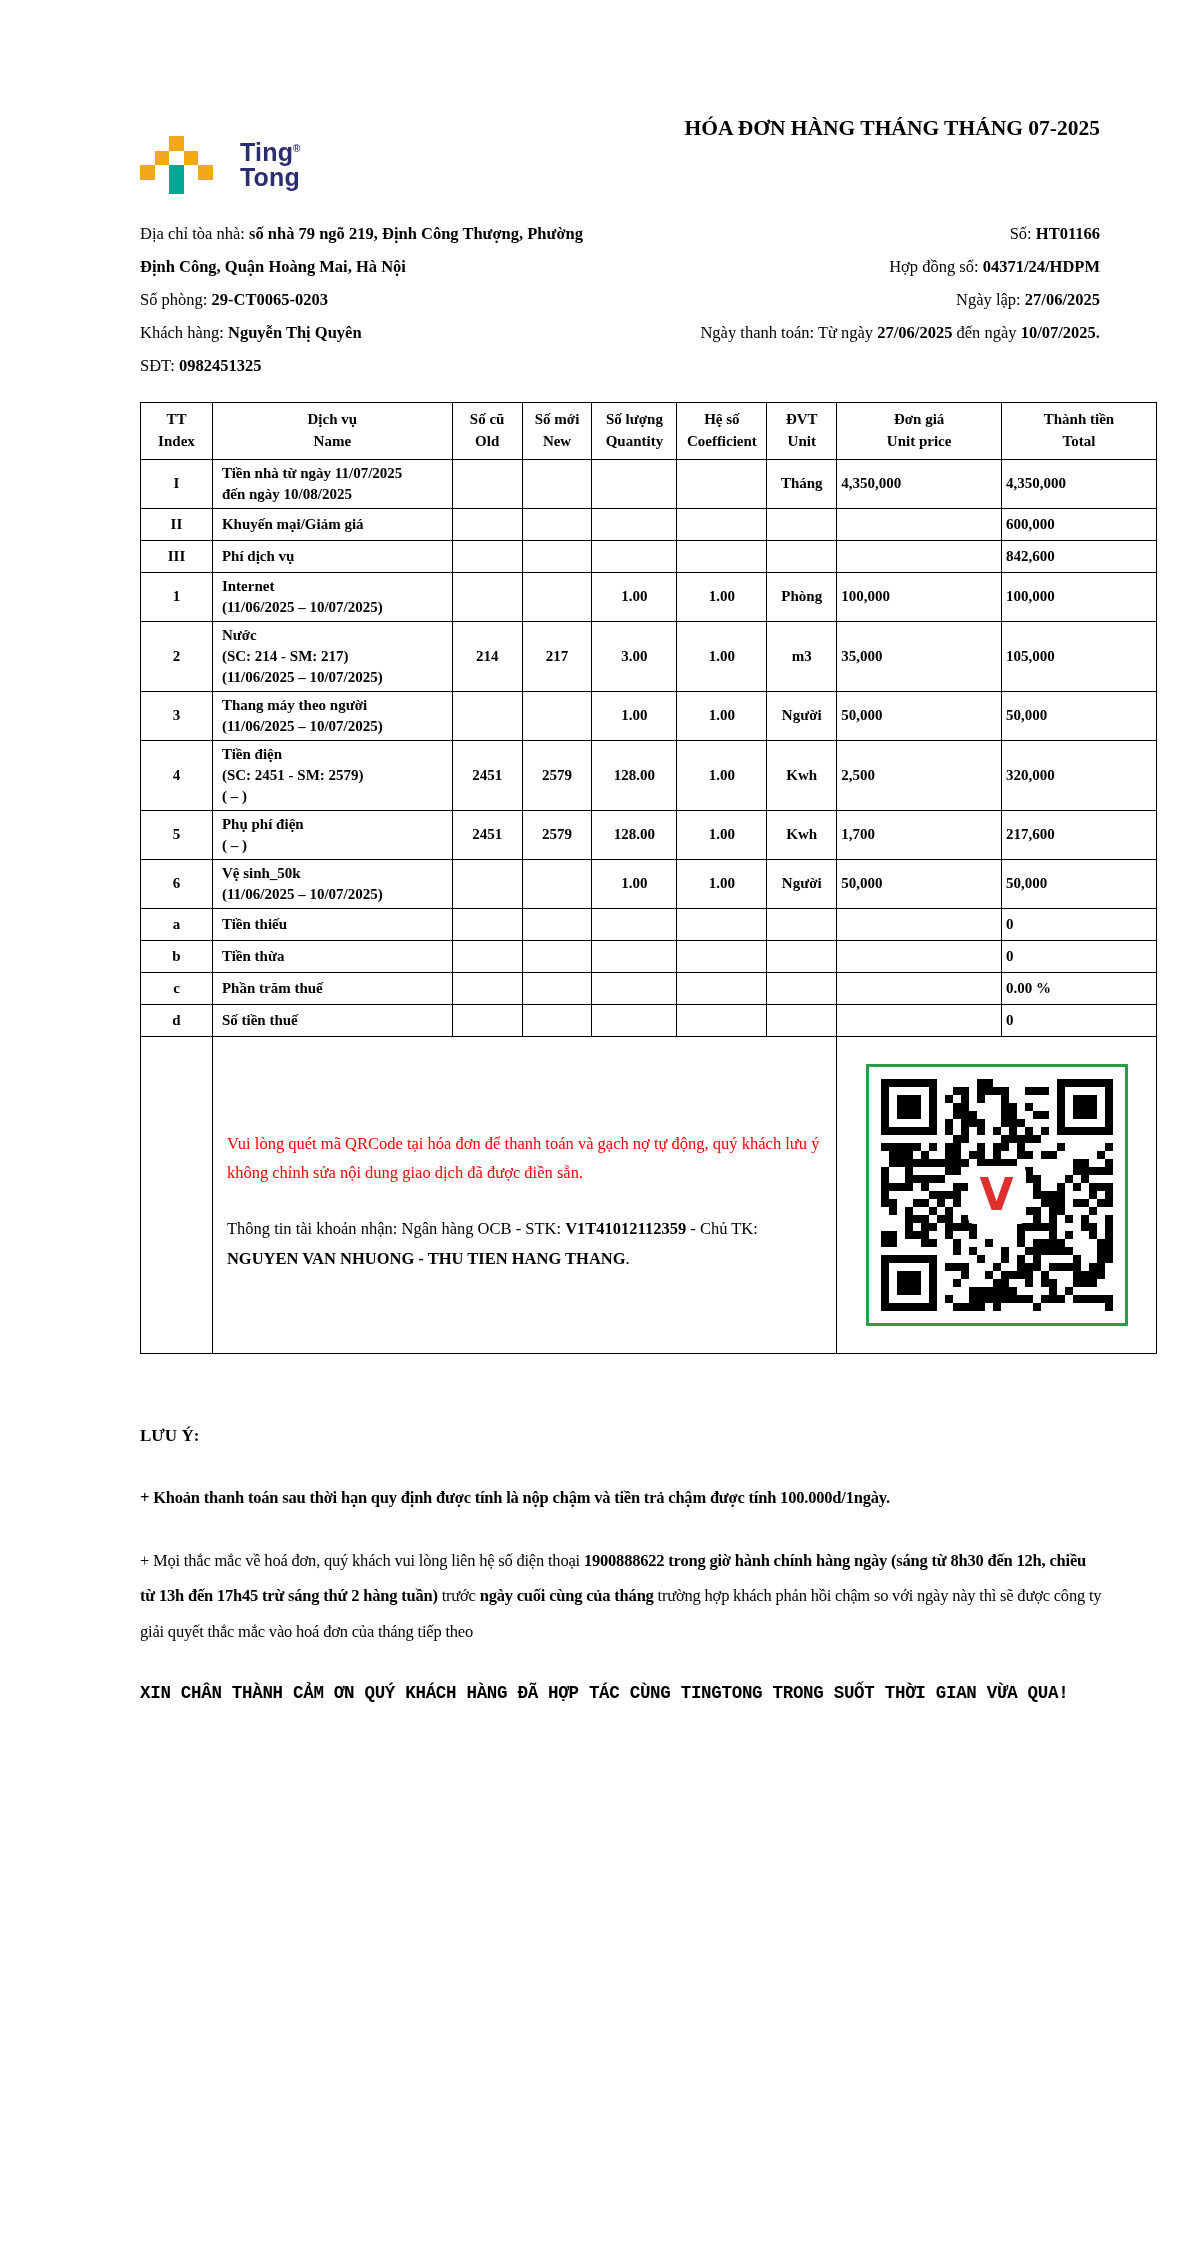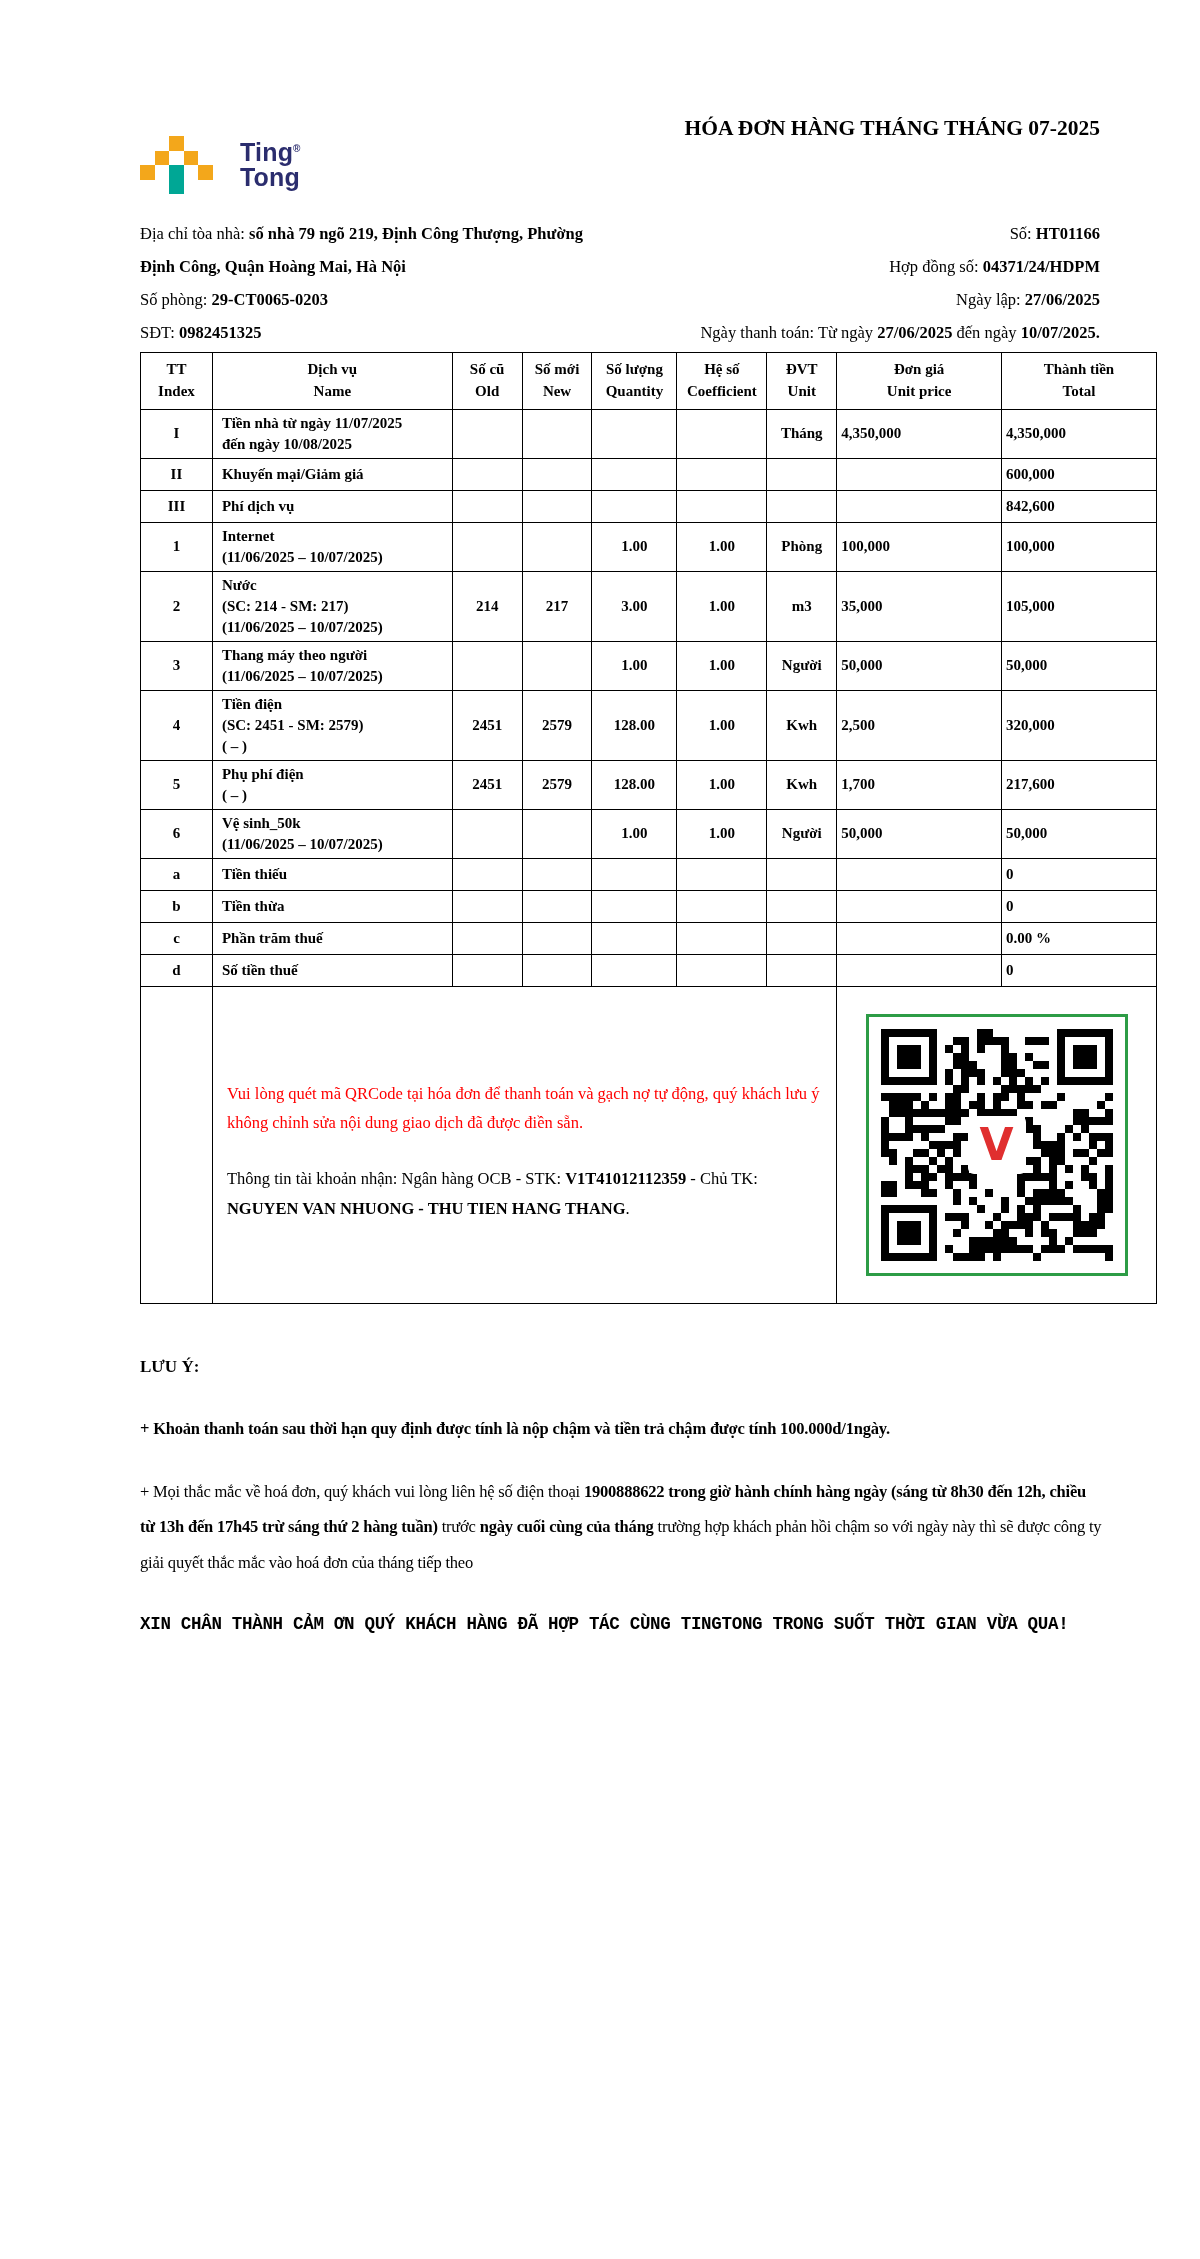--- a/index.html
+++ b/index.html
@@ -20,21 +20,21 @@
   .reg { font-size:10px; vertical-align:super; }
   .title { width:545px; padding-right:57px; text-align:right; font-weight:bold; font-size:21.5px; line-height:1.38; margin-top:0; }
 
   
   .info { display:flex; justify-content:space-between; margin-top:22px; font-size:16.5px; }
   .info-left { width:458px; }
   .info-right { text-align:right; padding-right:57px; max-width:560px; }
   .iline { margin:0; line-height:33px; }
 
   
-  table { width:100%; border-collapse:collapse; margin-top:3px; table-layout:fixed;
+  table { width:100%; border-collapse:collapse; margin-top:20px; table-layout:fixed;
           font-size:15px; font-weight:bold;border-radius:29px; }
   th,td { border:1.5px solid #000; padding:3px 4px; vertical-align:middle; word-wrap:break-word; }
   thead th { text-align:center; line-height:1.45; padding:6px 2px; }
   tbody tr { height:32px; }
   td.tt { text-align:center; }
   td.name { text-align:left; padding-left:9px; line-height:1.4; }
   td.c { text-align:center; }
   td.r { padding-right:10px; }
   .words-cell { font-style:italic; font-size:15.5px; padding:10px 8px 10px 10px; }
   .words-label { font-weight:normal; }
@@ -47,21 +47,21 @@
   .qr-frame { position:relative; display:inline-block; padding:12px; background:#fff; border:3px solid #2d9c46; }
   .qr-grid { width:232px; height:232px; font-size:0; line-height:0; }
   .qr-grid i { display:inline-block; width:8px; height:8px; background:#fff; }
   .qr-grid i.k { background:#000; }
   .qr-logo { position:absolute; left:50%; top:50%; transform:translate(-50%,-50%);
              width:58px; height:58px; background:#fff; border-radius:6px;
              display:flex; align-items:center; justify-content:center;
              font-family:"DejaVu Sans","Liberation Sans",sans-serif; font-weight:bold; font-size:44px; }
 
   
-  .footer { margin-top:53px; padding-right:55px; font-size:16.5px; }
+  .footer { margin-top:72px; padding-right:55px; font-size:16.5px; }
   .luu-y { font-size:17px; font-weight:bold; margin:0 0 34px; }
   .note { margin:0 0 28px; line-height:2.15; letter-spacing:-0.2px; }
   .thanks { margin:0; font-family:Liberation Mono, monospace;
             font-size:17.5px; font-weight:bold; line-height:1.85; letter-spacing:-0.3px; }
 </style>
 </head>
 <body>
 
 <div class="page">
   <div class="content">
@@ -82,20 +82,21 @@
           <div>Tong</div>
         </div>
       </div>
       <div class="title">HÓA ĐƠN HÀNG THÁNG THÁNG 07-2025</div>
     </div>
 
     <div class="info">
       <div class="info-left">
           <p class="iline"><span>Địa chỉ tòa nhà: </span><span class="b">số nhà 79 ngõ 219, Định Công Thượng, Phường Định Công, Quận Hoàng Mai, Hà Nội</span></p>
           <p class="iline"><span>Số phòng: </span><span class="b">29-CT0065-0203</span></p>
+          <p class="iline"><span>Khách hàng: </span><span class="b">Nguyễn Thị Quyên</span></p>
           <p class="iline"><span>SĐT: </span><span class="b">0982451325</span></p>
         </div>
       <div class="info-right">
           <p class="iline"><span>Số: </span><span class="b">HT01166</span></p>
           <p class="iline"><span>Hợp đồng số: </span><span class="b">04371/24/HDPM</span></p>
           <p class="iline"><span>Ngày lập: </span><span class="b">27/06/2025</span></p>
           <p class="iline"><span>Ngày thanh toán: Từ ngày </span><span class="b">27/06/2025</span><span> đến ngày </span><span class="b">10/07/2025.</span></p>
         </div>
     </div>
 

